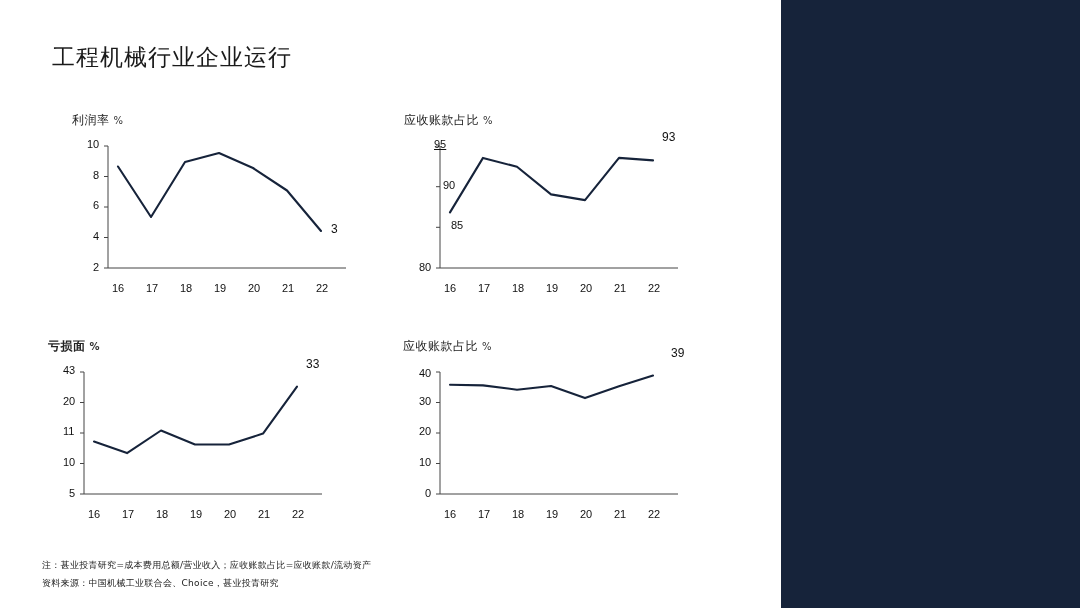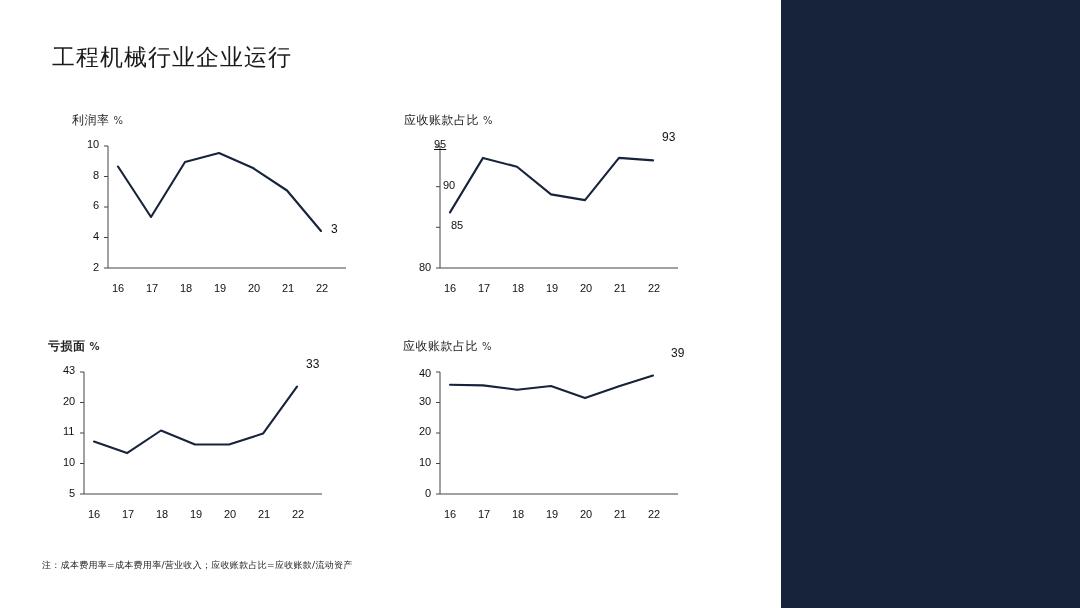--- a/index.html
+++ b/index.html
@@ -146,21 +146,22 @@
       <div class="axis-label" style="left:44px;top:170px;">16</div>
       <div class="axis-label" style="left:78px;top:170px;">17</div>
       <div class="axis-label" style="left:112px;top:170px;">18</div>
       <div class="axis-label" style="left:146px;top:170px;">19</div>
       <div class="axis-label" style="left:180px;top:170px;">20</div>
       <div class="axis-label" style="left:214px;top:170px;">21</div>
       <div class="axis-label" style="left:248px;top:170px;">22</div>
       <div class="endlabel" style="left:271px;top:8px;">39</div>
     </div>
 
-    <div class="footnote foot1">注：成本费用率=成本费用率/营业收入；应收账款占比=应收账款/流动资产</div>
+    <div class="footnote foot1">注：甚业投青研究=成本费用总额/营业收入；应收账款占比=应收账款/流动资产</div>
+    <div class="footnote foot2">资料来源：中国机械工业联合会、Choice，甚业投青研究</div>
 
   </div>
 
   <div class="right-panel">
     <div class="rp-head">
       
       
     </div>
 
     <div class="rp-row" style="top:194px;">

